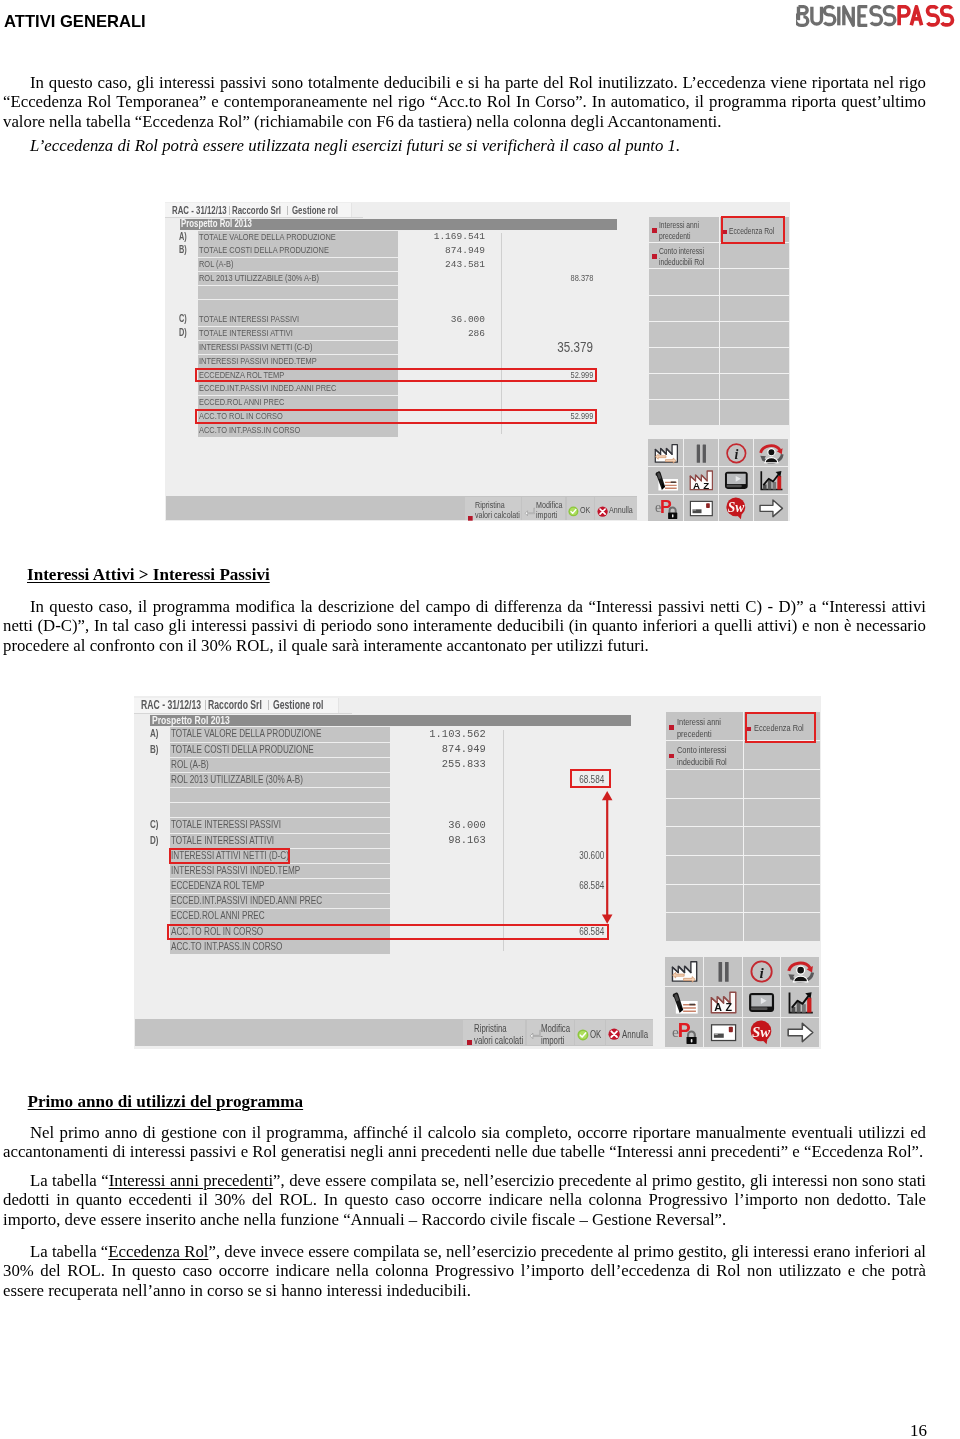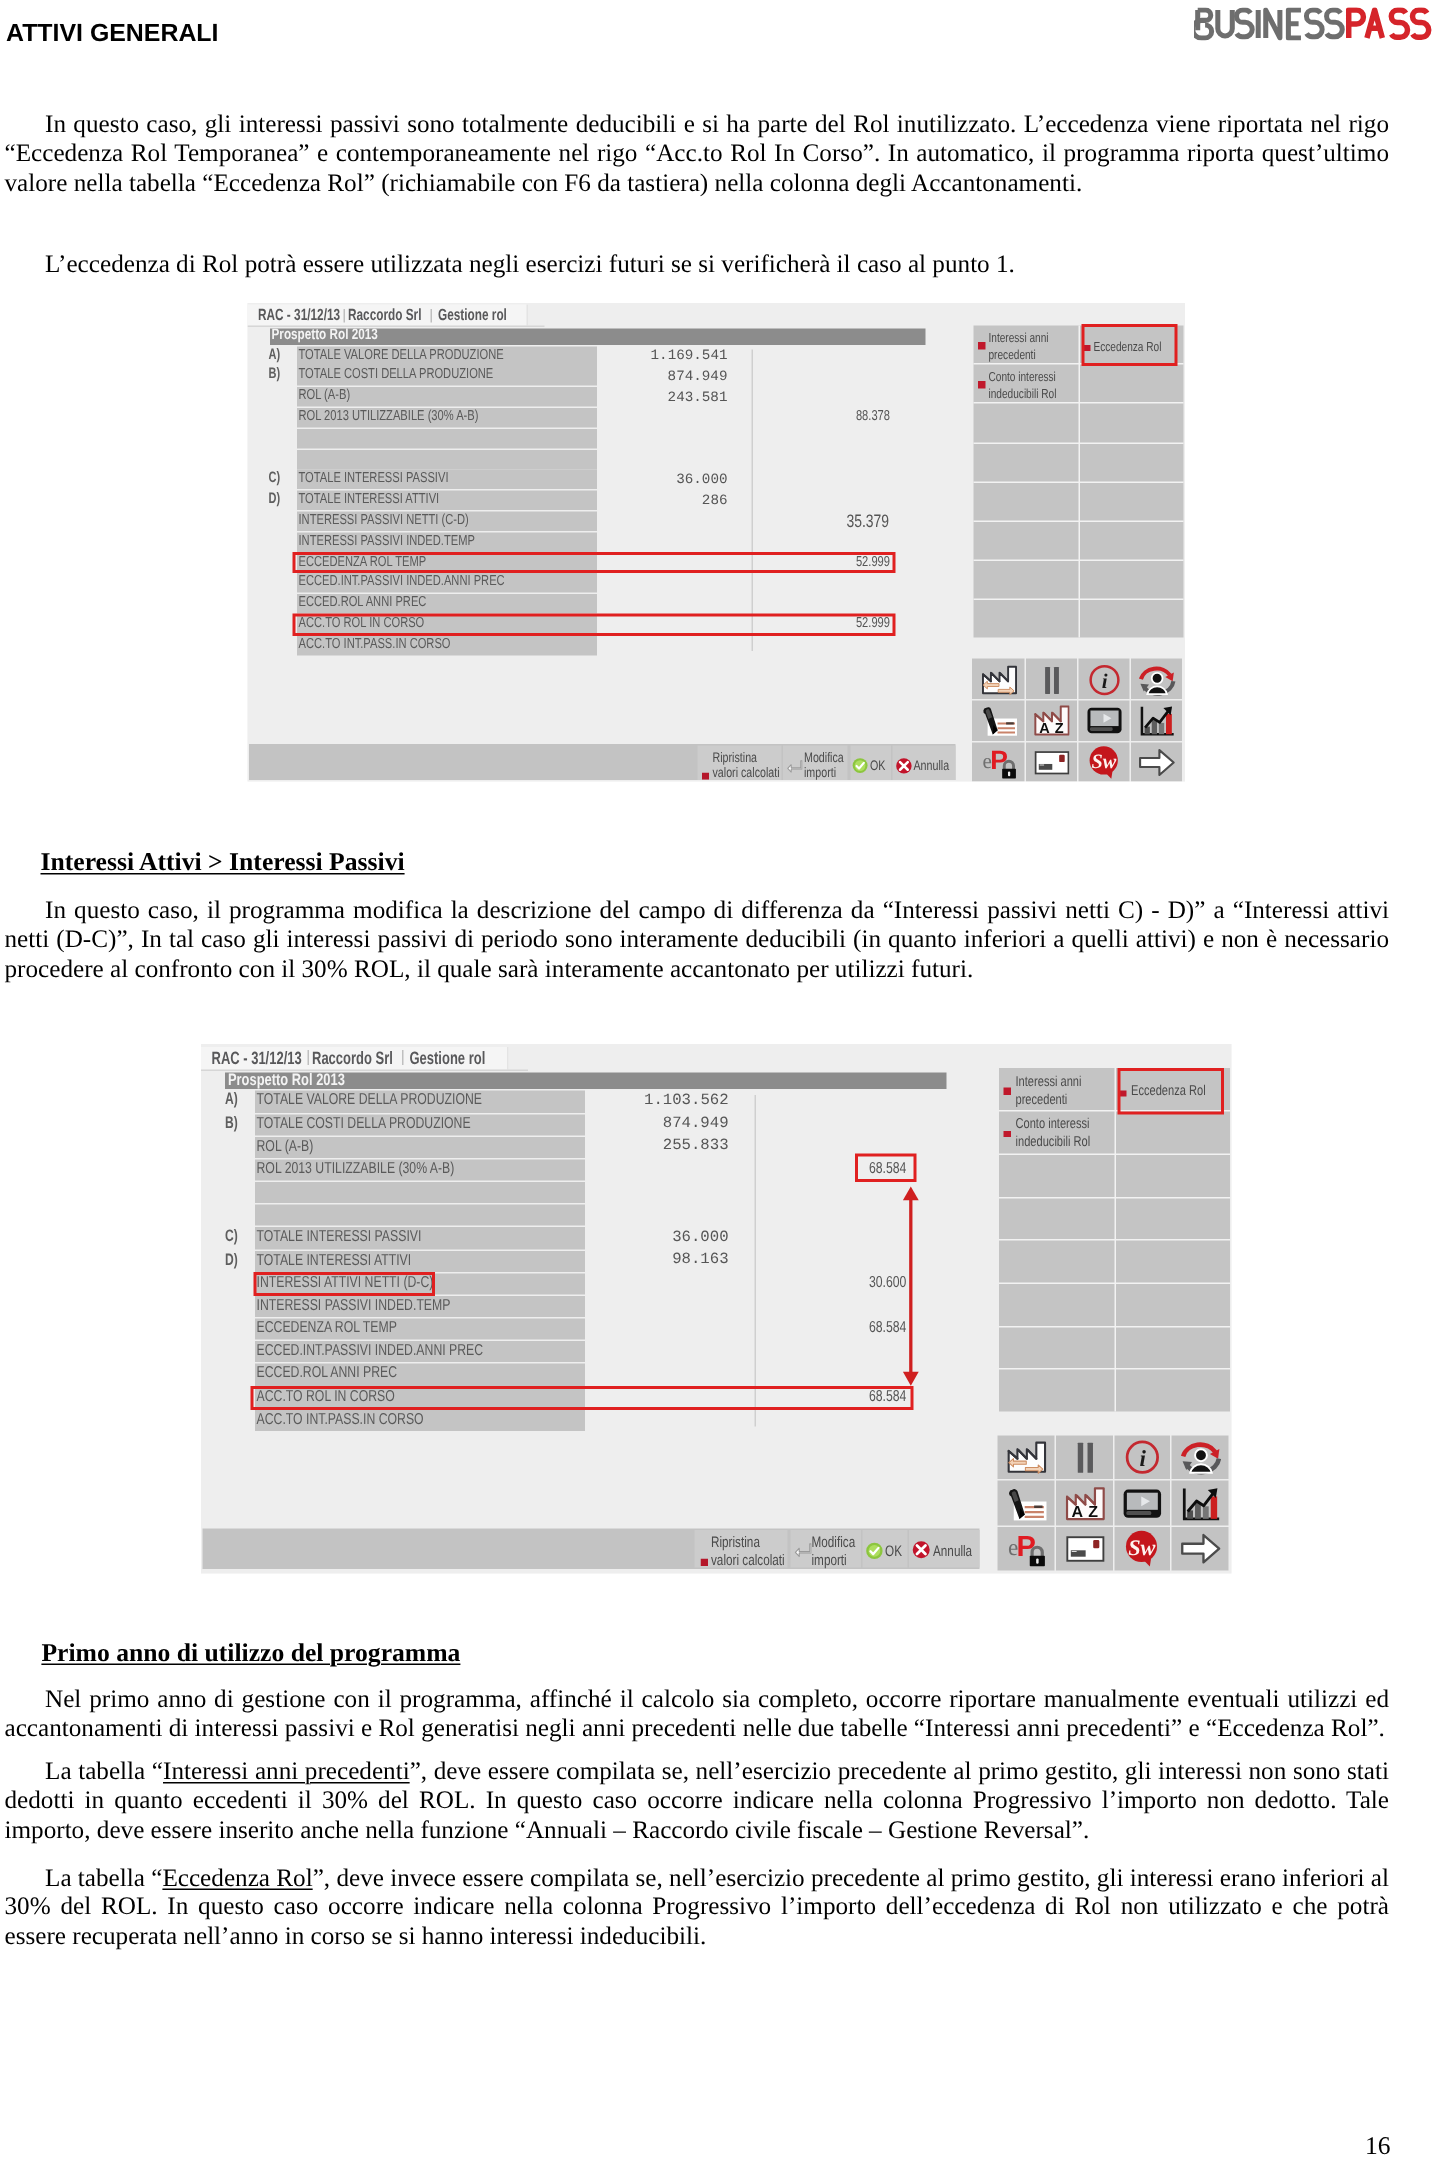--- a/index.html
+++ b/index.html
@@ -72,21 +72,21 @@
           <path d="M97.8 19.4 V1.6 h4.9 a4.4 4.4 0 0 1 0 8.9 h-4.9"></path>
           <path d="M109.4 19.4 L114.3 1.6 L119.2 19.4 M110.8 13.2 H117.8"></path>
           <path d="M134.1 3.6 a4.2 4.2 0 0 0 -3.4 -2.0 h-1.8 a4.0 4.0 0 0 0 0 8.0 h1.6 a4.7 4.7 0 0 1 0 9.4 h-2.0 a4.3 4.3 0 0 1 -3.5 -2.1"></path>
           <path d="M147.6 3.6 a4.2 4.2 0 0 0 -3.4 -2.0 h-1.8 a4.0 4.0 0 0 0 0 8.0 h1.6 a4.7 4.7 0 0 1 0 9.4 h-2.0 a4.3 4.3 0 0 1 -3.5 -2.1"></path>
         </g>
       </svg>
     </div>
   </div>
 
   <div class="txt ind" style="left:3px;top:73px;width:923px;">In questo caso, gli interessi passivi sono totalmente deducibili e si ha parte del Rol inutilizzato. L’eccedenza viene riportata nel rigo “Eccedenza Rol Temporanea” e contemporaneamente nel rigo “Acc.to Rol In Corso”. In automatico, il programma riporta quest’ultimo valore nella tabella “Eccedenza Rol” (richiamabile con F6 da tastiera) nella colonna degli Accantonamenti.</div>
-  <div class="txt ind" style="left:3px;top:166px;width:923px;">L’eccedenza di Rol potrà essere utilizzata negli esercizi futuri se si verificherà il caso al punto 1.</div>
+  <div class="txt ind" style="left:3px;top:136px;width:923px;font-style:italic;">L’eccedenza di Rol potrà essere utilizzata negli esercizi futuri se si verificherà il caso al punto 1.</div>
 
   <div id="shot1" class="shot" style="left:165px;top:202px;width:625px;height:319px;">
       <div style="position:absolute;inset:0;background:#eeeeee;"></div>
       <div style="position:absolute;left:0;top:1.4px;width:186px;height:14px;background:#f5f5f5;border-right:1px solid #e4e4e4;"></div>
       <div class="tbtxt" style="left:6.5px;top:2.9px;font-size:10.85px;line-height:11px;"><span class="nrw2">RAC - 31/12/13</span></div>
       <div class="tbtxt" style="left:67.3px;top:2.9px;font-size:10.85px;line-height:11px;"><span class="nrw2">Raccordo Srl</span></div>
       <div class="tbtxt" style="left:126.7px;top:2.9px;font-size:10.85px;line-height:11px;"><span class="nrw2">Gestione rol</span></div>
       <div class="tbsep" style="left:64.4px;top:3.6px;height:9.2px;"></div>
       <div class="tbsep" style="left:122.3px;top:3.6px;height:9.2px;"></div>
       <div class="tbarline" style="left:0;top:15.4px;width:198px;"></div>
@@ -103,21 +103,21 @@
       <div class="val2" style="left:308px;top:70.3px;width:120px;font-size:9.6px;line-height:12.6px;"><span class="nrwR">88.378</span></div>
       <div class="rowlab" style="left:32.8px;top:83.7px;width:200.3px;height:13px;font-size:9.6px;line-height:12.6px;padding-left:0.8px;box-sizing:border-box;"><span class="nrw"></span></div>
       <div class="rowlab" style="left:32.8px;top:97.5px;width:200.3px;height:13px;font-size:9.6px;line-height:12.6px;padding-left:0.8px;box-sizing:border-box;"><span class="nrw"></span></div>
       <div class="rowlab" style="left:32.8px;top:111.3px;width:200.3px;height:13px;font-size:9.6px;line-height:12.6px;padding-left:0.8px;box-sizing:border-box;"><span class="nrw">TOTALE INTERESSI PASSIVI</span></div>
       <div class="rowcode" style="left:14.4px;top:111.3px;font-size:10.1px;line-height:12.6px;"><span class="nrw2">C)</span></div>
       <div class="val" style="left:200px;top:112px;width:120px;font-family:'Liberation Mono',monospace;font-size:9.5px;line-height:12.6px;">36.000</div>
       <div class="rowlab" style="left:32.8px;top:125.1px;width:200.3px;height:13px;font-size:9.6px;line-height:12.6px;padding-left:0.8px;box-sizing:border-box;"><span class="nrw">TOTALE INTERESSI ATTIVI</span></div>
       <div class="rowcode" style="left:14.4px;top:125.1px;font-size:10.1px;line-height:12.6px;"><span class="nrw2">D)</span></div>
       <div class="val" style="left:200px;top:125.8px;width:120px;font-family:'Liberation Mono',monospace;font-size:9.5px;line-height:12.6px;">286</div>
       <div class="rowlab" style="left:32.8px;top:138.9px;width:200.3px;height:13px;font-size:9.6px;line-height:12.6px;padding-left:0.8px;box-sizing:border-box;"><span class="nrw">INTERESSI PASSIVI NETTI (C-D)</span></div>
-      <div class="val2" style="left:308px;top:139.3px;width:120px;font-size:12px;line-height:12.6px;"><span class="nrwR">35.379</span></div>
+      <div class="val2" style="left:308px;top:139.3px;width:120px;font-size:15px;line-height:12.6px;"><span class="nrwR">35.379</span></div>
       <div class="rowlab" style="left:32.8px;top:152.7px;width:200.3px;height:13px;font-size:9.6px;line-height:12.6px;padding-left:0.8px;box-sizing:border-box;"><span class="nrw">INTERESSI PASSIVI INDED.TEMP</span></div>
       <div class="rowlab" style="left:32.8px;top:166.5px;width:200.3px;height:13px;font-size:9.6px;line-height:12.6px;padding-left:0.8px;box-sizing:border-box;"><span class="nrw">ECCEDENZA ROL TEMP</span></div>
       <div class="val2" style="left:308px;top:166.9px;width:120px;font-size:9.6px;line-height:12.6px;"><span class="nrwR">52.999</span></div>
       <div class="rowlab" style="left:32.8px;top:180.3px;width:200.3px;height:13px;font-size:9.6px;line-height:12.6px;padding-left:0.8px;box-sizing:border-box;"><span class="nrw">ECCED.INT.PASSIVI INDED.ANNI PREC</span></div>
       <div class="rowlab" style="left:32.8px;top:194.1px;width:200.3px;height:13px;font-size:9.6px;line-height:12.6px;padding-left:0.8px;box-sizing:border-box;"><span class="nrw">ECCED.ROL ANNI PREC</span></div>
       <div class="rowlab" style="left:32.8px;top:207.9px;width:200.3px;height:13px;font-size:9.6px;line-height:12.6px;padding-left:0.8px;box-sizing:border-box;"><span class="nrw">ACC.TO ROL IN CORSO</span></div>
       <div class="val2" style="left:308px;top:208.3px;width:120px;font-size:9.6px;line-height:12.6px;"><span class="nrwR">52.999</span></div>
       <div class="rowlab" style="left:32.8px;top:221.7px;width:200.3px;height:13px;font-size:9.6px;line-height:12.6px;padding-left:0.8px;box-sizing:border-box;"><span class="nrw">ACC.TO INT.PASS.IN CORSO</span></div>
       <div class="vline" style="left:335.7px;top:30.8px;height:201px;"></div>
       <div class="hlbox" style="left:30px;top:165.6px;width:402px;height:14.8px;"></div>
@@ -473,19 +473,19 @@
         </svg></span>
       <div class="fbtxt" style="left:456.39px;top:332.51px;width:13.63px;font-size:10.11px;line-height:11.43px;white-space:nowrap;"><span class="nrw">OK</span></div>
       <div class="fbtn" style="left:472.33px;top:324.26px;width:46.83px;height:24.84px;"></div>
       <span style="position:absolute;left:474.41px;top:330.64px;width:12.31px;height:12.31px;display:block;"><svg viewBox="0 0 20 20" width="100%" height="100%">
           <circle cx="10" cy="10" r="9.2" fill="#c2142b"></circle>
           <path d="M5.4 5.4 L14.6 14.6 M14.6 5.4 L5.4 14.6" stroke="#fff" stroke-width="3" stroke-linecap="round"></path>
         </svg></span>
       <div class="fbtxt" style="left:487.72px;top:332.51px;width:30.34px;font-size:10.11px;line-height:11.43px;white-space:nowrap;"><span class="nrw">Annulla</span></div>
     </div>
 
-  <div class="h-sec" style="left:27.6px;top:1092px;">Primo anno di utilizzo del programma</div>
+  <div class="h-sec" style="left:27.6px;top:1092px;">Primo anno di utilizzi del programma</div>
   <div class="txt ind" style="left:3px;top:1123px;width:923px;">Nel primo anno di gestione con il programma, affinché il calcolo sia completo, occorre riportare manualmente eventuali utilizzi ed accantonamenti di interessi passivi e Rol generatisi negli anni precedenti nelle due tabelle “Interessi anni precedenti” e “Eccedenza Rol”.</div>
   <div class="txt ind" style="left:3px;top:1171px;width:923px;"><span>La tabella “</span><span class="u">Interessi anni precedenti</span><span>”, deve essere compilata se, nell’esercizio precedente al primo gestito, gli interessi non sono stati dedotti in quanto eccedenti il 30% del ROL. In questo caso occorre indicare nella colonna Progressivo l’importo non dedotto. Tale importo, deve essere inserito anche nella funzione “Annuali – Raccordo civile fiscale – Gestione Reversal”.</span></div>
   <div class="txt ind" style="left:3px;top:1242px;width:923px;"><span>La tabella “</span><span class="u">Eccedenza Rol</span><span>”, deve invece essere compilata se, nell’esercizio precedente al primo gestito, gli interessi erano inferiori al 30% del ROL. In questo caso occorre indicare nella colonna Progressivo l’importo dell’eccedenza di Rol non utilizzato e che potrà essere recuperata nell’anno in corso se si hanno interessi indeducibili.</span></div>
 
   <div class="pageno">16</div>
 </div>
 
 </body></html>

